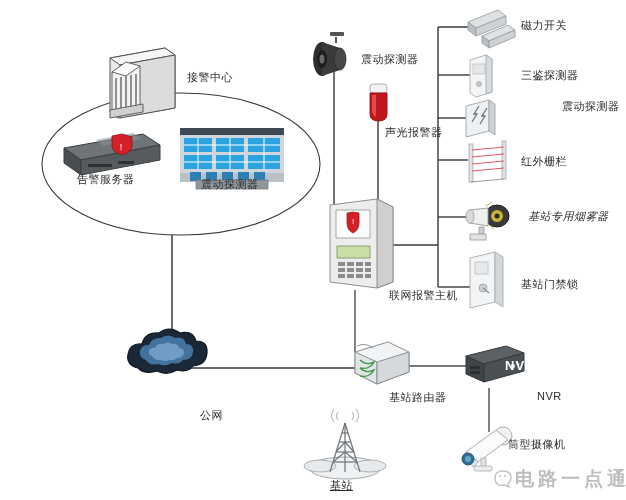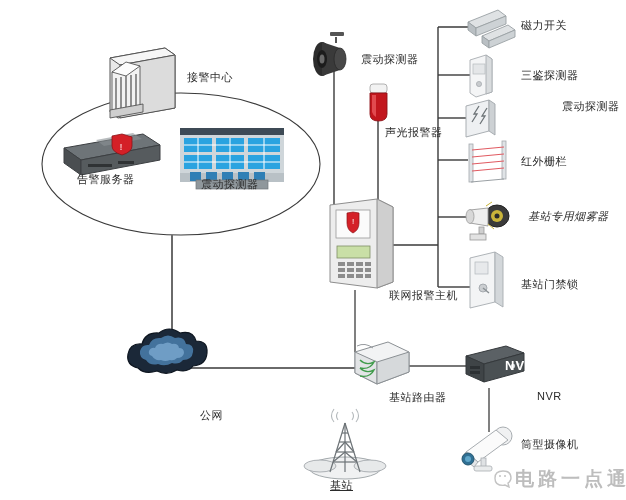--- a/index.html
+++ b/index.html
@@ -313,21 +313,21 @@
   <div class="label" style="left:200px; top:408px;">公网</div>
 
   <div class="label" style="left:389px; top:390px;">基站路由器</div>
 
   <div class="label lat" style="left:518px; top:390px;">NVR</div>
 
   <div class="label lat" style="left:486px; top:358px; color:#ffffff; font-weight:bold; font-size:13px; letter-spacing:1px;">NVR</div>
 
   <div class="label" style="left:330px; top:478px;text-decoration:underline;">基站</div>
 
-  <div class="label" style="left:521px; top:437px;">筒型摄像机</div>
+  <div class="label" style="left:508px; top:437px;">筒型摄像机</div>
 
   <div class="wm" style="left:515px; top:466px;">电路一点通</div>
   <svg style="position:absolute; left:492px; top:468px;" width="22" height="20">
     <path d="M3,10 q0,-7 8,-7 q8,0 8,7 q0,3 -3,5 l1,4 l-4,-2 q-1,0.4 -2,0.4 q-8,0 -8,-7 z" fill="none" stroke="#c3c3c3" stroke-width="1.4"></path>
     <circle cx="8" cy="8" r="1" fill="#c3c3c3"></circle>
     <circle cx="13" cy="8" r="1" fill="#c3c3c3"></circle>
   </svg>
 
 </div>
 

